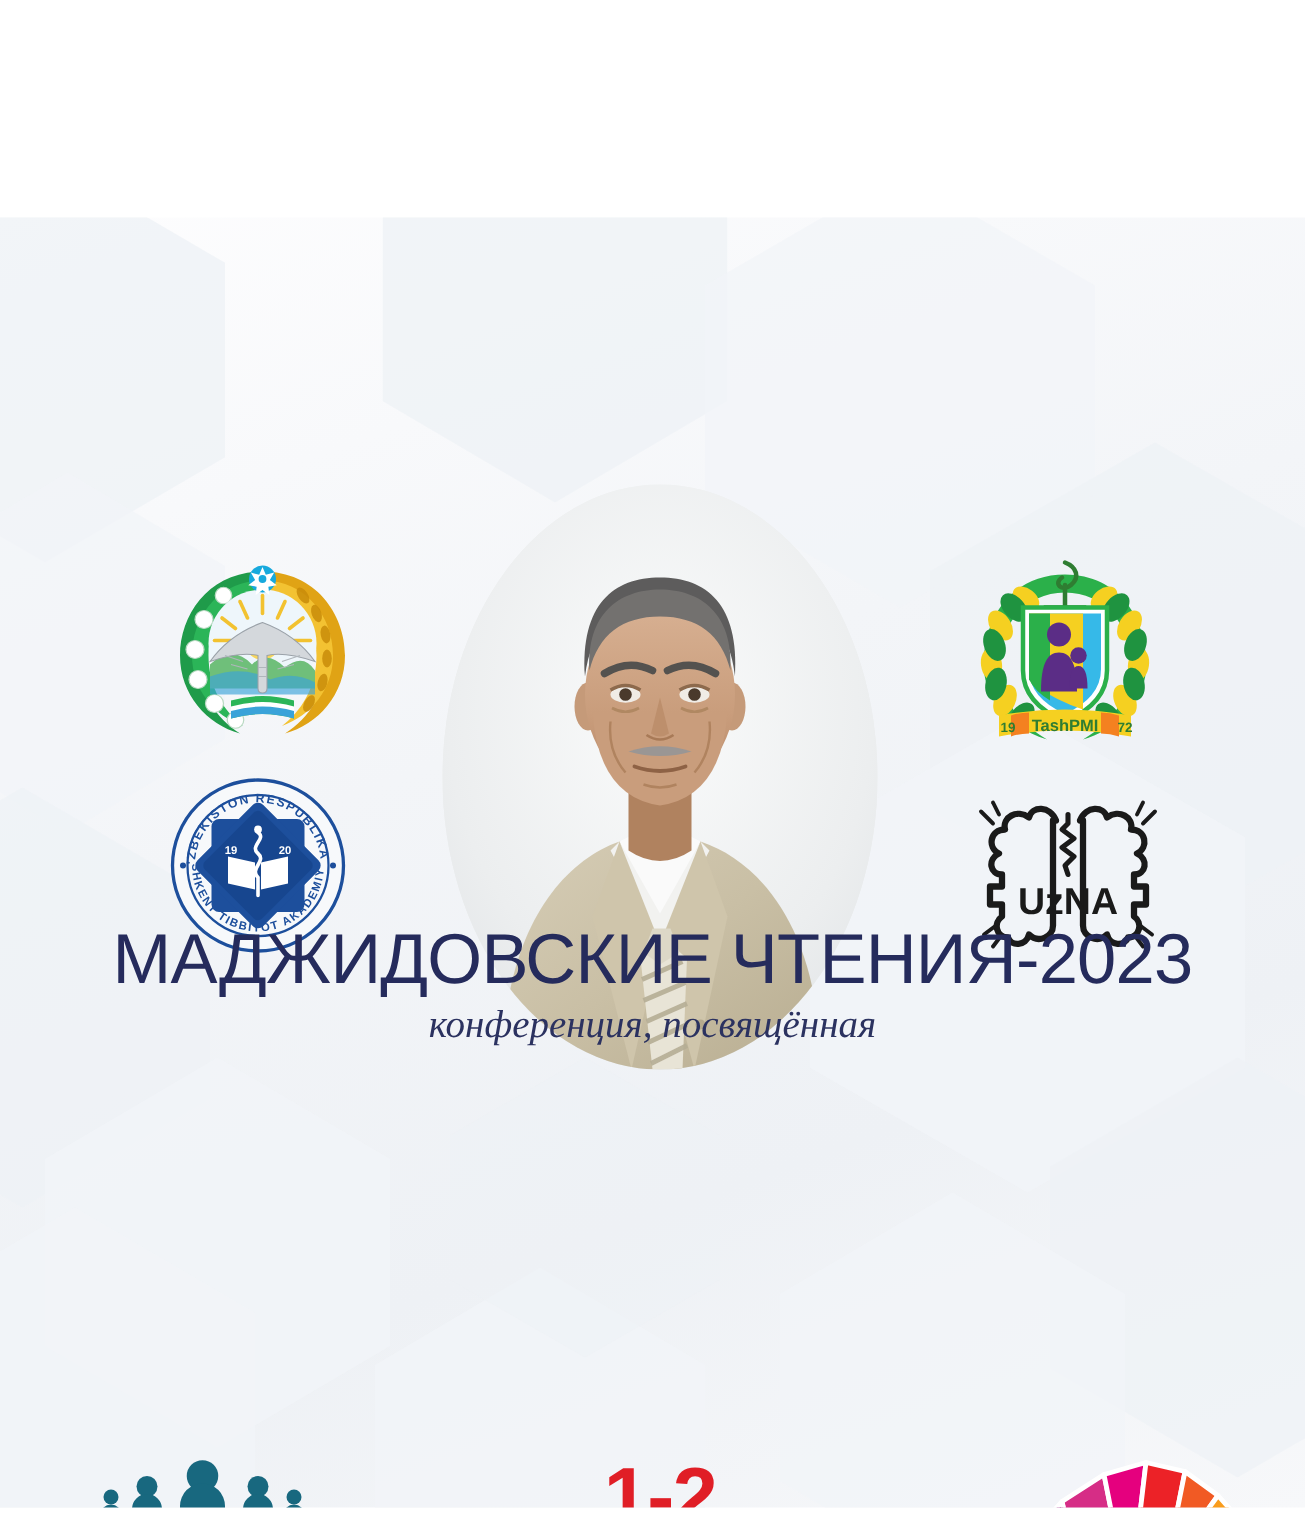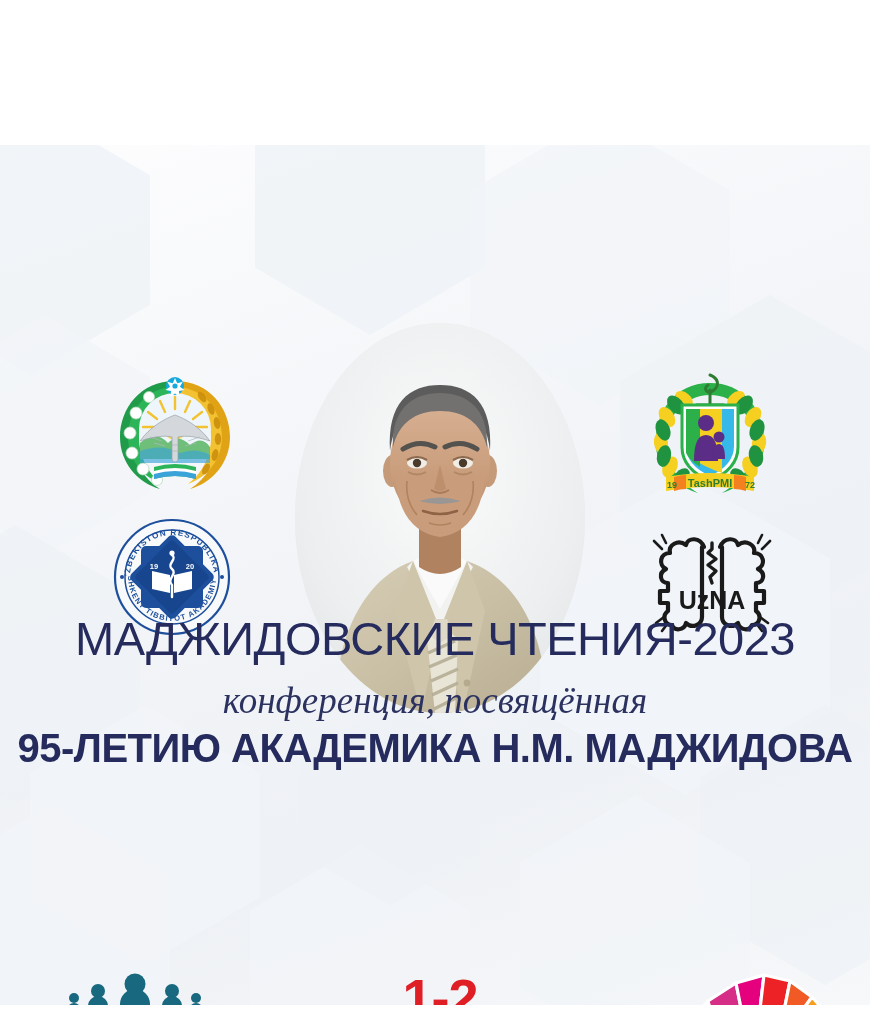--- a/index.html
+++ b/index.html
@@ -36,21 +36,21 @@
   
   #portrait{position:absolute;left:295px;top:178px;width:290px;height:390px;
             border-radius:50% / 50%;overflow:hidden;
             background:radial-gradient(ellipse at 50% 40%,#f7f8f8 0%,#eceeee 60%,#e4e7e8 100%);}
 
   
   #titleblock{position:absolute;left:0;top:470px;width:870px;text-align:center;}
   #title-main{font-size:47px;font-weight:normal;letter-spacing:-0.5px;
               color:#252b5c;line-height:1;white-space:nowrap;}
   #title-sub{font-family:"Liberation Serif","DejaVu Serif",serif;font-style:italic;
-             font-size:37px;color:#2b3260;margin-top:20px;line-height:1;}
+             font-size:26px;color:#2b3260;margin-top:8px;line-height:1;}
   #title-main2{font-size:40px;font-weight:bold;letter-spacing:-0.5px;
                color:#252b5c;margin-top:9px;line-height:1;white-space:nowrap;}
 
   
   #c24{position:absolute;left:20px;top:827px;width:230px;text-align:center;}
   #c24-people{height:62px;position:relative;}
 
   #datewrap{position:absolute;left:290px;top:826px;width:300px;text-align:center;}
   #dateline{font-size:54px;font-weight:bold;color:#e01e26;line-height:1;
             letter-spacing:-1px;}
@@ -359,21 +359,20 @@
       <path d="M112 158 Q110 178 122 192" stroke="#b0835f" stroke-width="1.6" fill="none"></path>
       <path d="M178 158 Q180 178 168 192" stroke="#b0835f" stroke-width="1.6" fill="none"></path>
 
       <circle cx="172" cy="360" r="3.4" fill="#b5aa8e"></circle>
     </svg>
   </div>
 
   <div id="titleblock">
     <div id="title-main">МАДЖИДОВСКИЕ ЧТЕНИЯ-2023</div>
     <div id="title-sub">конференция, посвящённая</div>
-    <div id="title-main2">95-ЛЕТИЮ АКАДЕМИКА Н.М. МАДЖИДОВА</div>
   </div>
 
   <div id="c24">
     <div id="c24-people">
       <svg viewBox="0 0 160 62" width="160" height="62">
         <g fill="#18687f">
 
           <circle cx="19" cy="26" r="5"></circle>
           <path d="M12 38 a7 7 0 0 1 14 0 l0 12 -4 0 0 10 -6 0 0 -10 -4 0 Z"></path>
 

